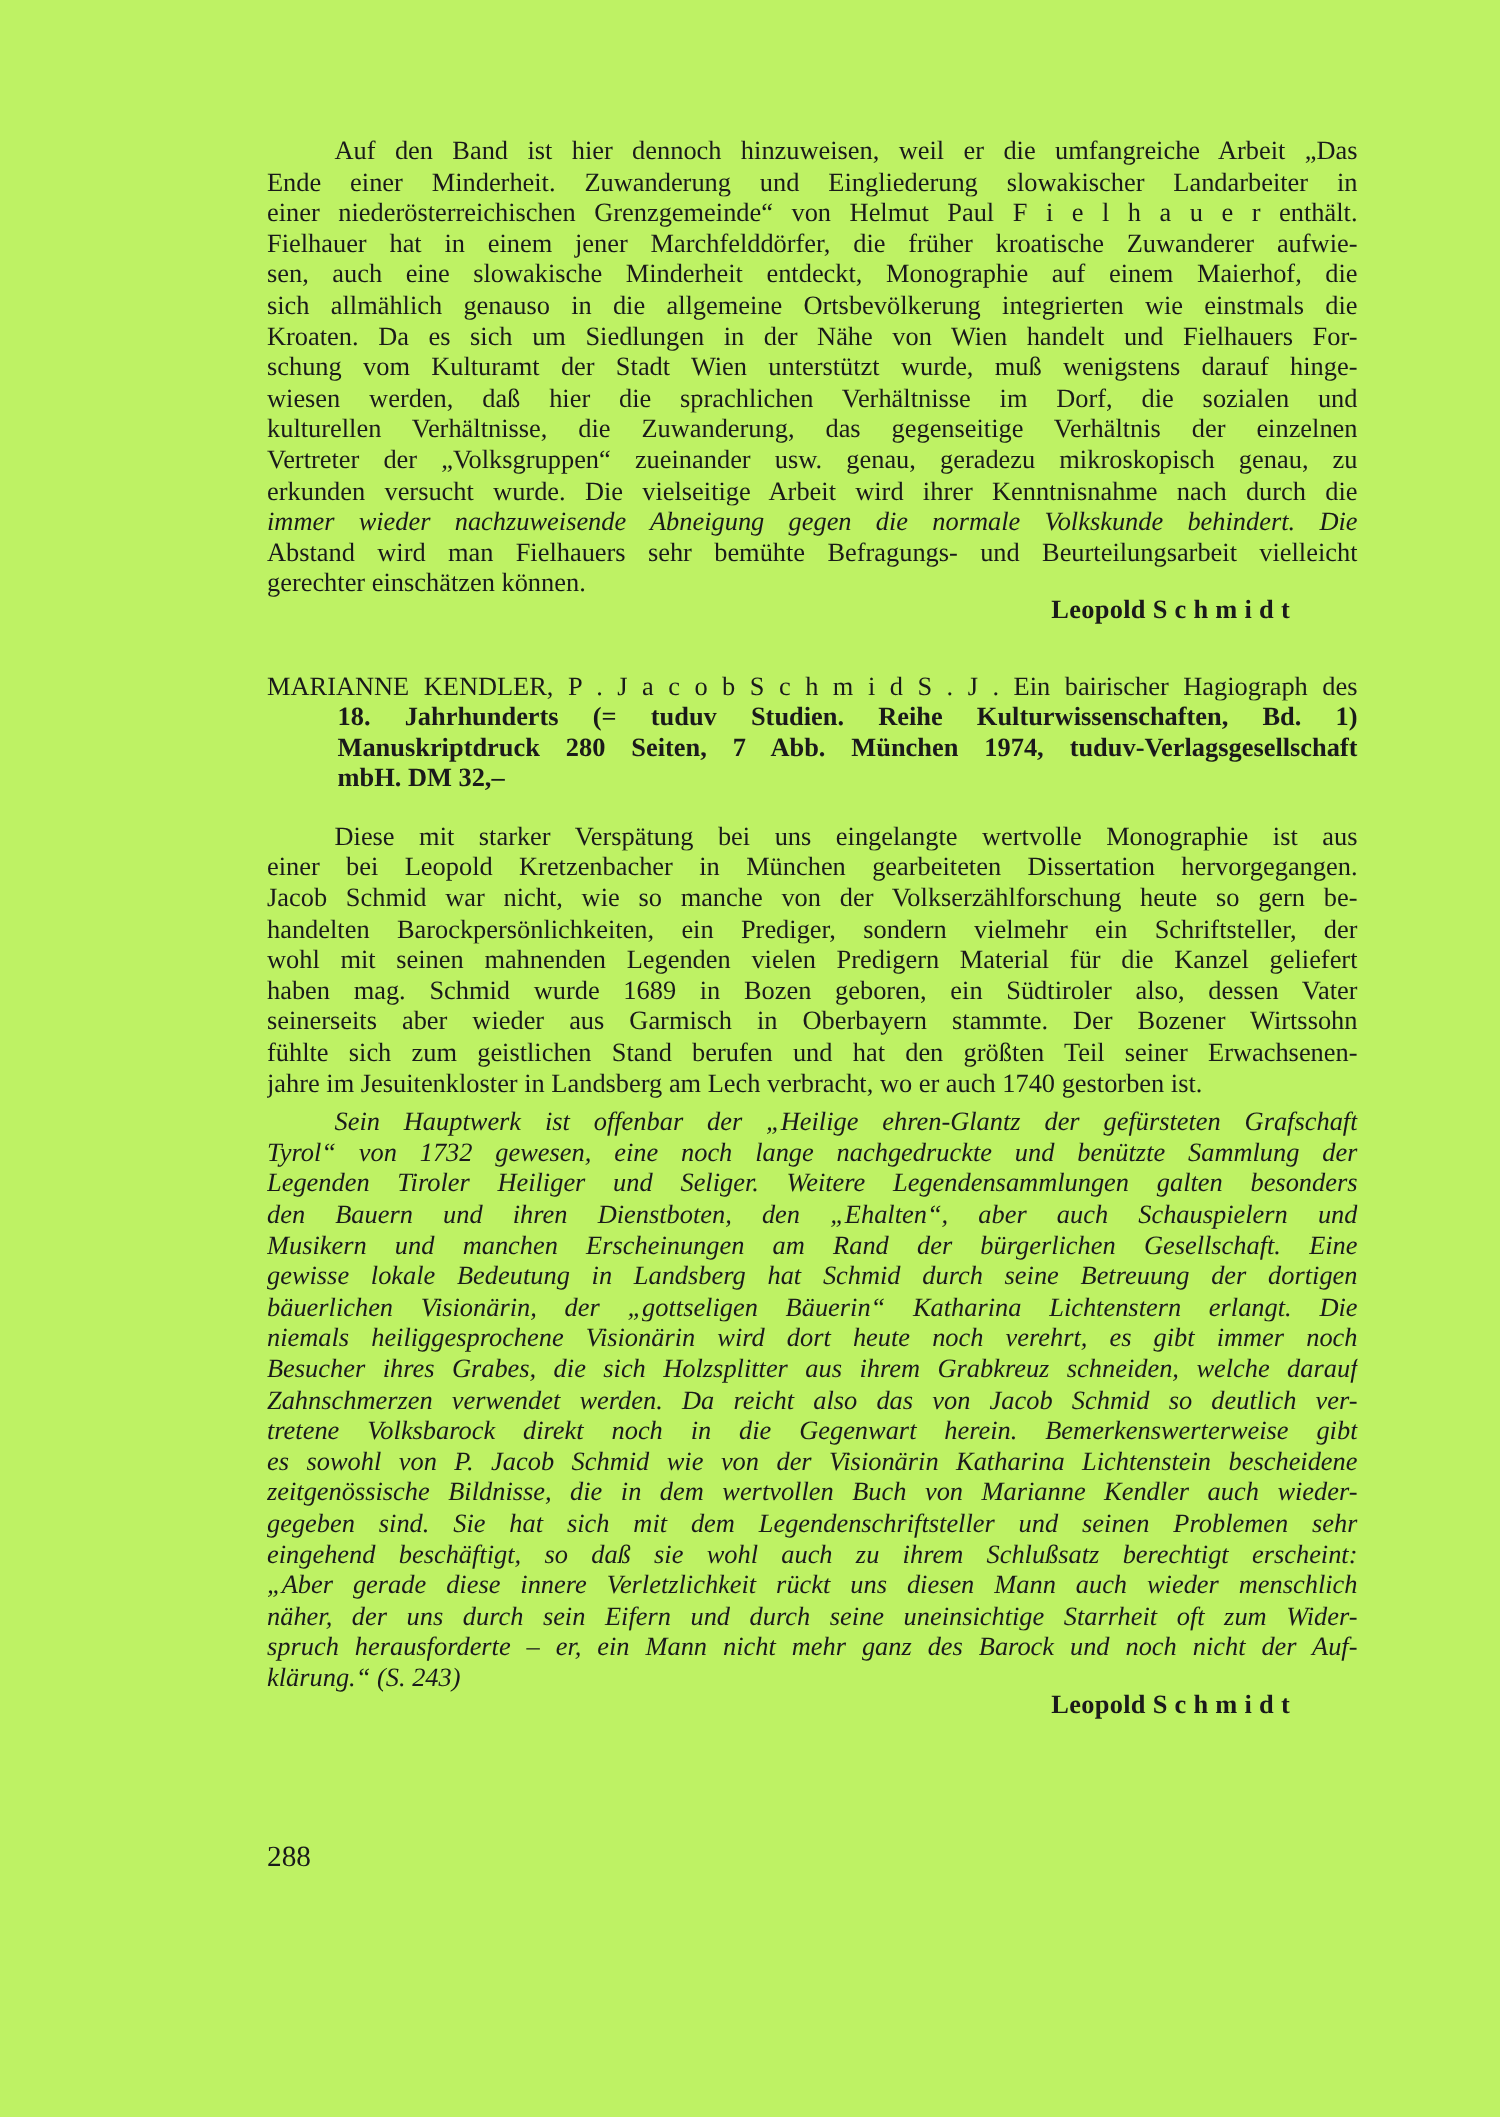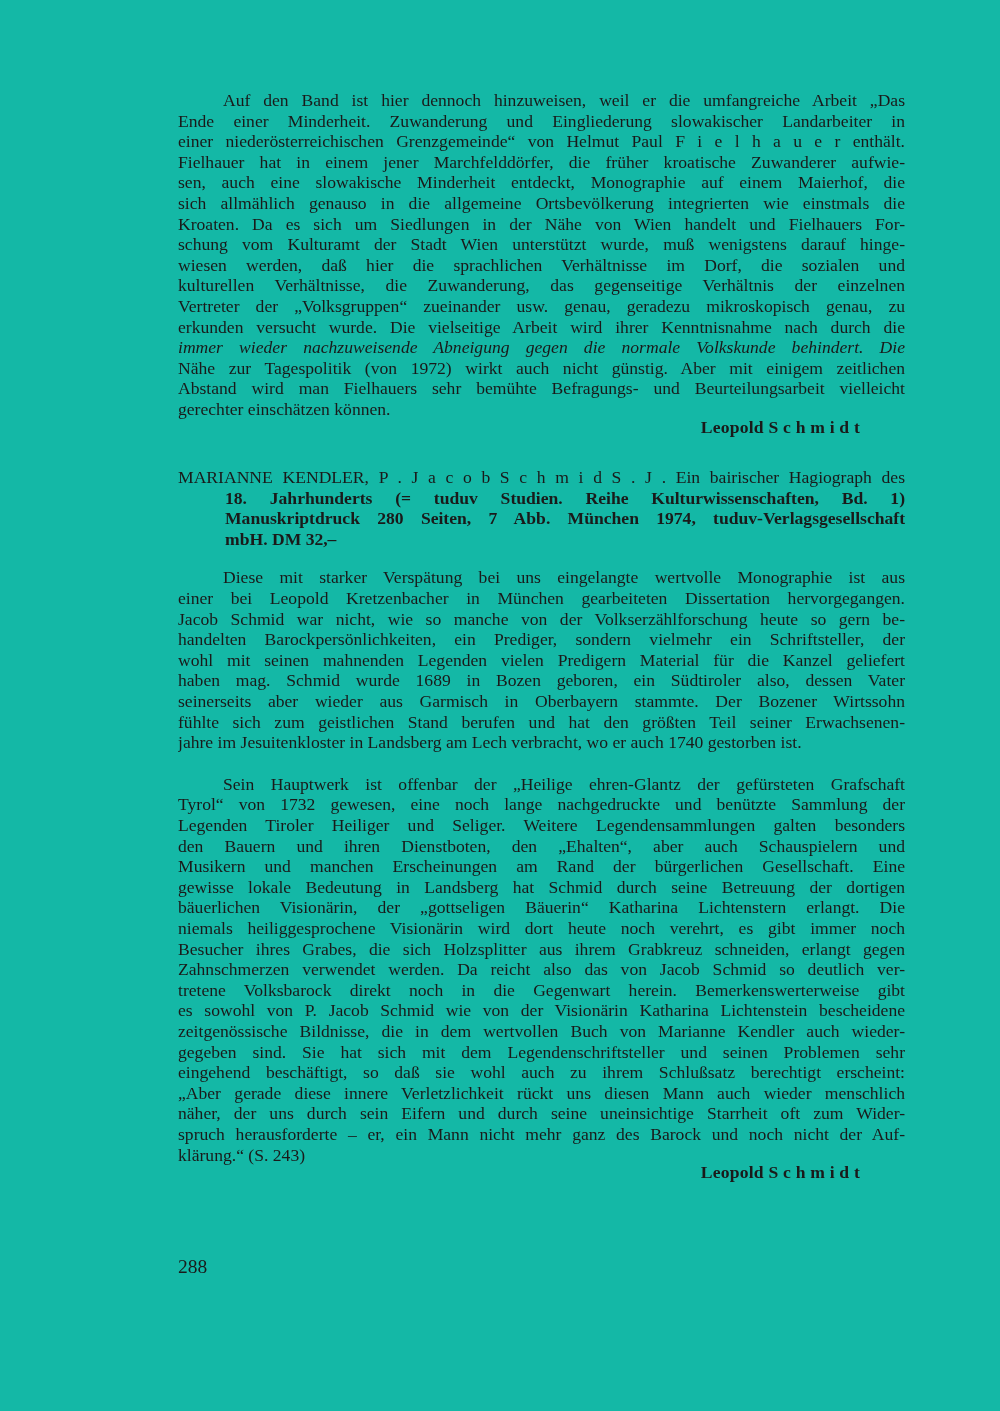--- a/index.html
+++ b/index.html
@@ -2,44 +2,44 @@
 <html lang="de"><head>
 <meta charset="utf-8">
 <style>
   html,body{margin:0;padding:0;}
   body{
     width:1000px;height:1411px;position:relative;
     background:#ffffff;
     font-family:"Liberation Serif","DejaVu Serif",serif;
     color:#1a1a1a;
   }
-  .page{position:absolute;inset:0;background:#14b8a6;}
+  .page{position:absolute;inset:0;background:#bef264;}
   .content{
     position:absolute;left:178px;top:90px;width:727px;
     font-size:17.6px;line-height:20.6px;
   }
   .line{
     text-align:justify;
     text-align-last:justify;
     height:20.6px;overflow:hidden;
   }
   .line.last{text-align-last:left;}
   .line.indent{text-indent:45px;}
   .line.hang{padding-left:47px;font-weight:bold;}
   .line.italic{font-style:italic;}
-  .para + .para{margin-top:21px;}
+  .para + .para{margin-top:5px;font-style:italic;}
   .signature{
     text-align:right;padding-right:45px;margin-top:-3px;height:20.6px;
     letter-spacing:0.2px;
     font-weight:bold;
   }
   .review.second{margin-top:30px;}
   .head{margin-bottom:18px;}
   .page-number{
-    position:absolute;left:178px;top:1228px;font-size:19.5px;margin-top:28px;
+    position:absolute;left:178px;top:1228px;font-size:19.5px;
   }
 </style>
 </head>
 <body>
 
 <div class="page">
   <div class="content">
 
     <section class="review">
       <div>
@@ -50,21 +50,20 @@
             <div class="line">Fielhauer hat in einem jener Marchfelddörfer, die früher kroatische Zuwanderer aufwie-</div>
             <div class="line">sen, auch eine slowakische Minderheit entdeckt, Monographie auf einem Maierhof, die</div>
             <div class="line">sich allmählich genauso in die allgemeine Ortsbevölkerung integrierten wie einstmals die</div>
             <div class="line">Kroaten. Da es sich um Siedlungen in der Nähe von Wien handelt und Fielhauers For-</div>
             <div class="line">schung vom Kulturamt der Stadt Wien unterstützt wurde, muß wenigstens darauf hinge-</div>
             <div class="line">wiesen werden, daß hier die sprachlichen Verhältnisse im Dorf, die sozialen und</div>
             <div class="line">kulturellen Verhältnisse, die Zuwanderung, das gegenseitige Verhältnis der einzelnen</div>
             <div class="line">Vertreter der „Volksgruppen“ zueinander usw. genau, geradezu mikroskopisch genau, zu</div>
             <div class="line">erkunden versucht wurde. Die vielseitige Arbeit wird ihrer Kenntnisnahme nach durch die</div>
             <div class="line italic">immer wieder nachzuweisende Abneigung gegen die normale Volkskunde behindert. Die</div>
-            <div class="line">Nähe zur Tagespolitik (von 1972) wirkt auch nicht günstig. Aber mit einigem zeitlichen</div>
             <div class="line">Abstand wird man Fielhauers sehr bemühte Befragungs- und Beurteilungsarbeit vielleicht</div>
             <div class="line last">gerechter einschätzen können.</div>
           </div>
         </div>
       <div class="signature">Leopold S c h m i d t</div>
     </section>
 
     <section class="review second">
       <div class="head">
           <div class="line">MARIANNE KENDLER, P . J a c o b S c h m i d S . J . Ein bairischer Hagiograph des</div>
@@ -86,21 +85,21 @@
           </div>
           <div class="para">
             <div class="line indent">Sein Hauptwerk ist offenbar der „Heilige ehren-Glantz der gefürsteten Grafschaft</div>
             <div class="line">Tyrol“ von 1732 gewesen, eine noch lange nachgedruckte und benützte Sammlung der</div>
             <div class="line">Legenden Tiroler Heiliger und Seliger. Weitere Legendensammlungen galten besonders</div>
             <div class="line">den Bauern und ihren Dienstboten, den „Ehalten“, aber auch Schauspielern und</div>
             <div class="line">Musikern und manchen Erscheinungen am Rand der bürgerlichen Gesellschaft. Eine</div>
             <div class="line">gewisse lokale Bedeutung in Landsberg hat Schmid durch seine Betreuung der dortigen</div>
             <div class="line">bäuerlichen Visionärin, der „gottseligen Bäuerin“ Katharina Lichtenstern erlangt. Die</div>
             <div class="line">niemals heiliggesprochene Visionärin wird dort heute noch verehrt, es gibt immer noch</div>
-            <div class="line">Besucher ihres Grabes, die sich Holzsplitter aus ihrem Grabkreuz schneiden, erlangt gegen</div>
+            <div class="line">Besucher ihres Grabes, die sich Holzsplitter aus ihrem Grabkreuz schneiden, welche darauf</div>
             <div class="line">Zahnschmerzen verwendet werden. Da reicht also das von Jacob Schmid so deutlich ver-</div>
             <div class="line">tretene Volksbarock direkt noch in die Gegenwart herein. Bemerkenswerterweise gibt</div>
             <div class="line">es sowohl von P. Jacob Schmid wie von der Visionärin Katharina Lichtenstein bescheidene</div>
             <div class="line">zeitgenössische Bildnisse, die in dem wertvollen Buch von Marianne Kendler auch wieder-</div>
             <div class="line">gegeben sind. Sie hat sich mit dem Legendenschriftsteller und seinen Problemen sehr</div>
             <div class="line">eingehend beschäftigt, so daß sie wohl auch zu ihrem Schlußsatz berechtigt erscheint:</div>
             <div class="line">„Aber gerade diese innere Verletzlichkeit rückt uns diesen Mann auch wieder menschlich</div>
             <div class="line">näher, der uns durch sein Eifern und durch seine uneinsichtige Starrheit oft zum Wider-</div>
             <div class="line">spruch herausforderte – er, ein Mann nicht mehr ganz des Barock und noch nicht der Auf-</div>
             <div class="line last">klärung.“ (S. 243)</div>

